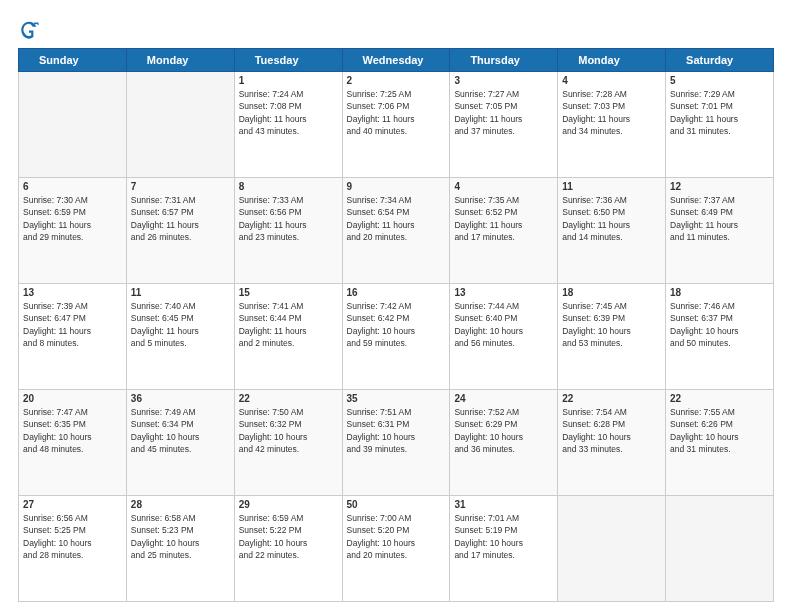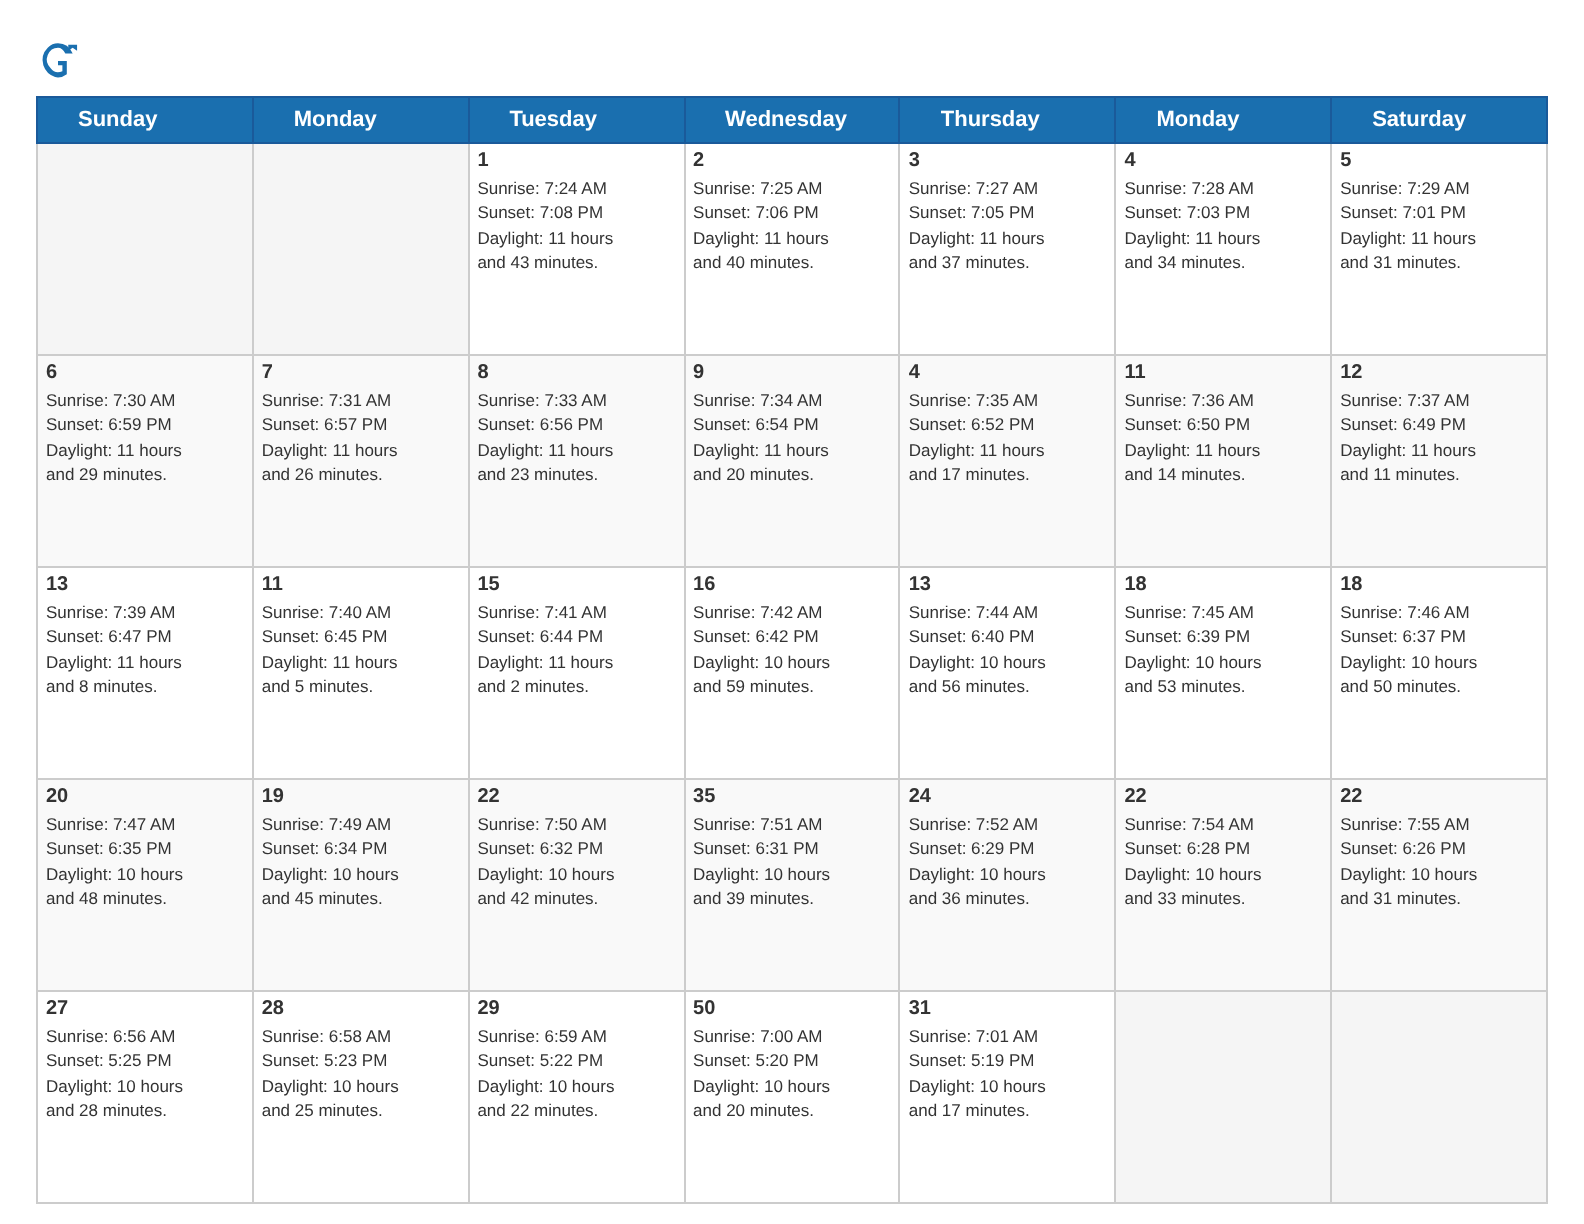--- a/index.html
+++ b/index.html
@@ -216,21 +216,21 @@
             <span class="day-num">18</span>
             <div class="day-info">Sunrise: 7:46 AM<br>Sunset: 6:37 PM<br>Daylight: 10 hours<br>and 50 minutes.</div>
           </td>
         </tr>
         <tr>
           <td>
             <span class="day-num">20</span>
             <div class="day-info">Sunrise: 7:47 AM<br>Sunset: 6:35 PM<br>Daylight: 10 hours<br>and 48 minutes.</div>
           </td>
           <td>
-            <span class="day-num">19</span>
+            <span class="day-num">36</span>
             <div class="day-info">Sunrise: 7:49 AM<br>Sunset: 6:34 PM<br>Daylight: 10 hours<br>and 45 minutes.</div>
           </td>
           <td>
             <span class="day-num">22</span>
             <div class="day-info">Sunrise: 7:50 AM<br>Sunset: 6:32 PM<br>Daylight: 10 hours<br>and 42 minutes.</div>
           </td>
           <td>
             <span class="day-num">35</span>
             <div class="day-info">Sunrise: 7:51 AM<br>Sunset: 6:31 PM<br>Daylight: 10 hours<br>and 39 minutes.</div>
           </td>

